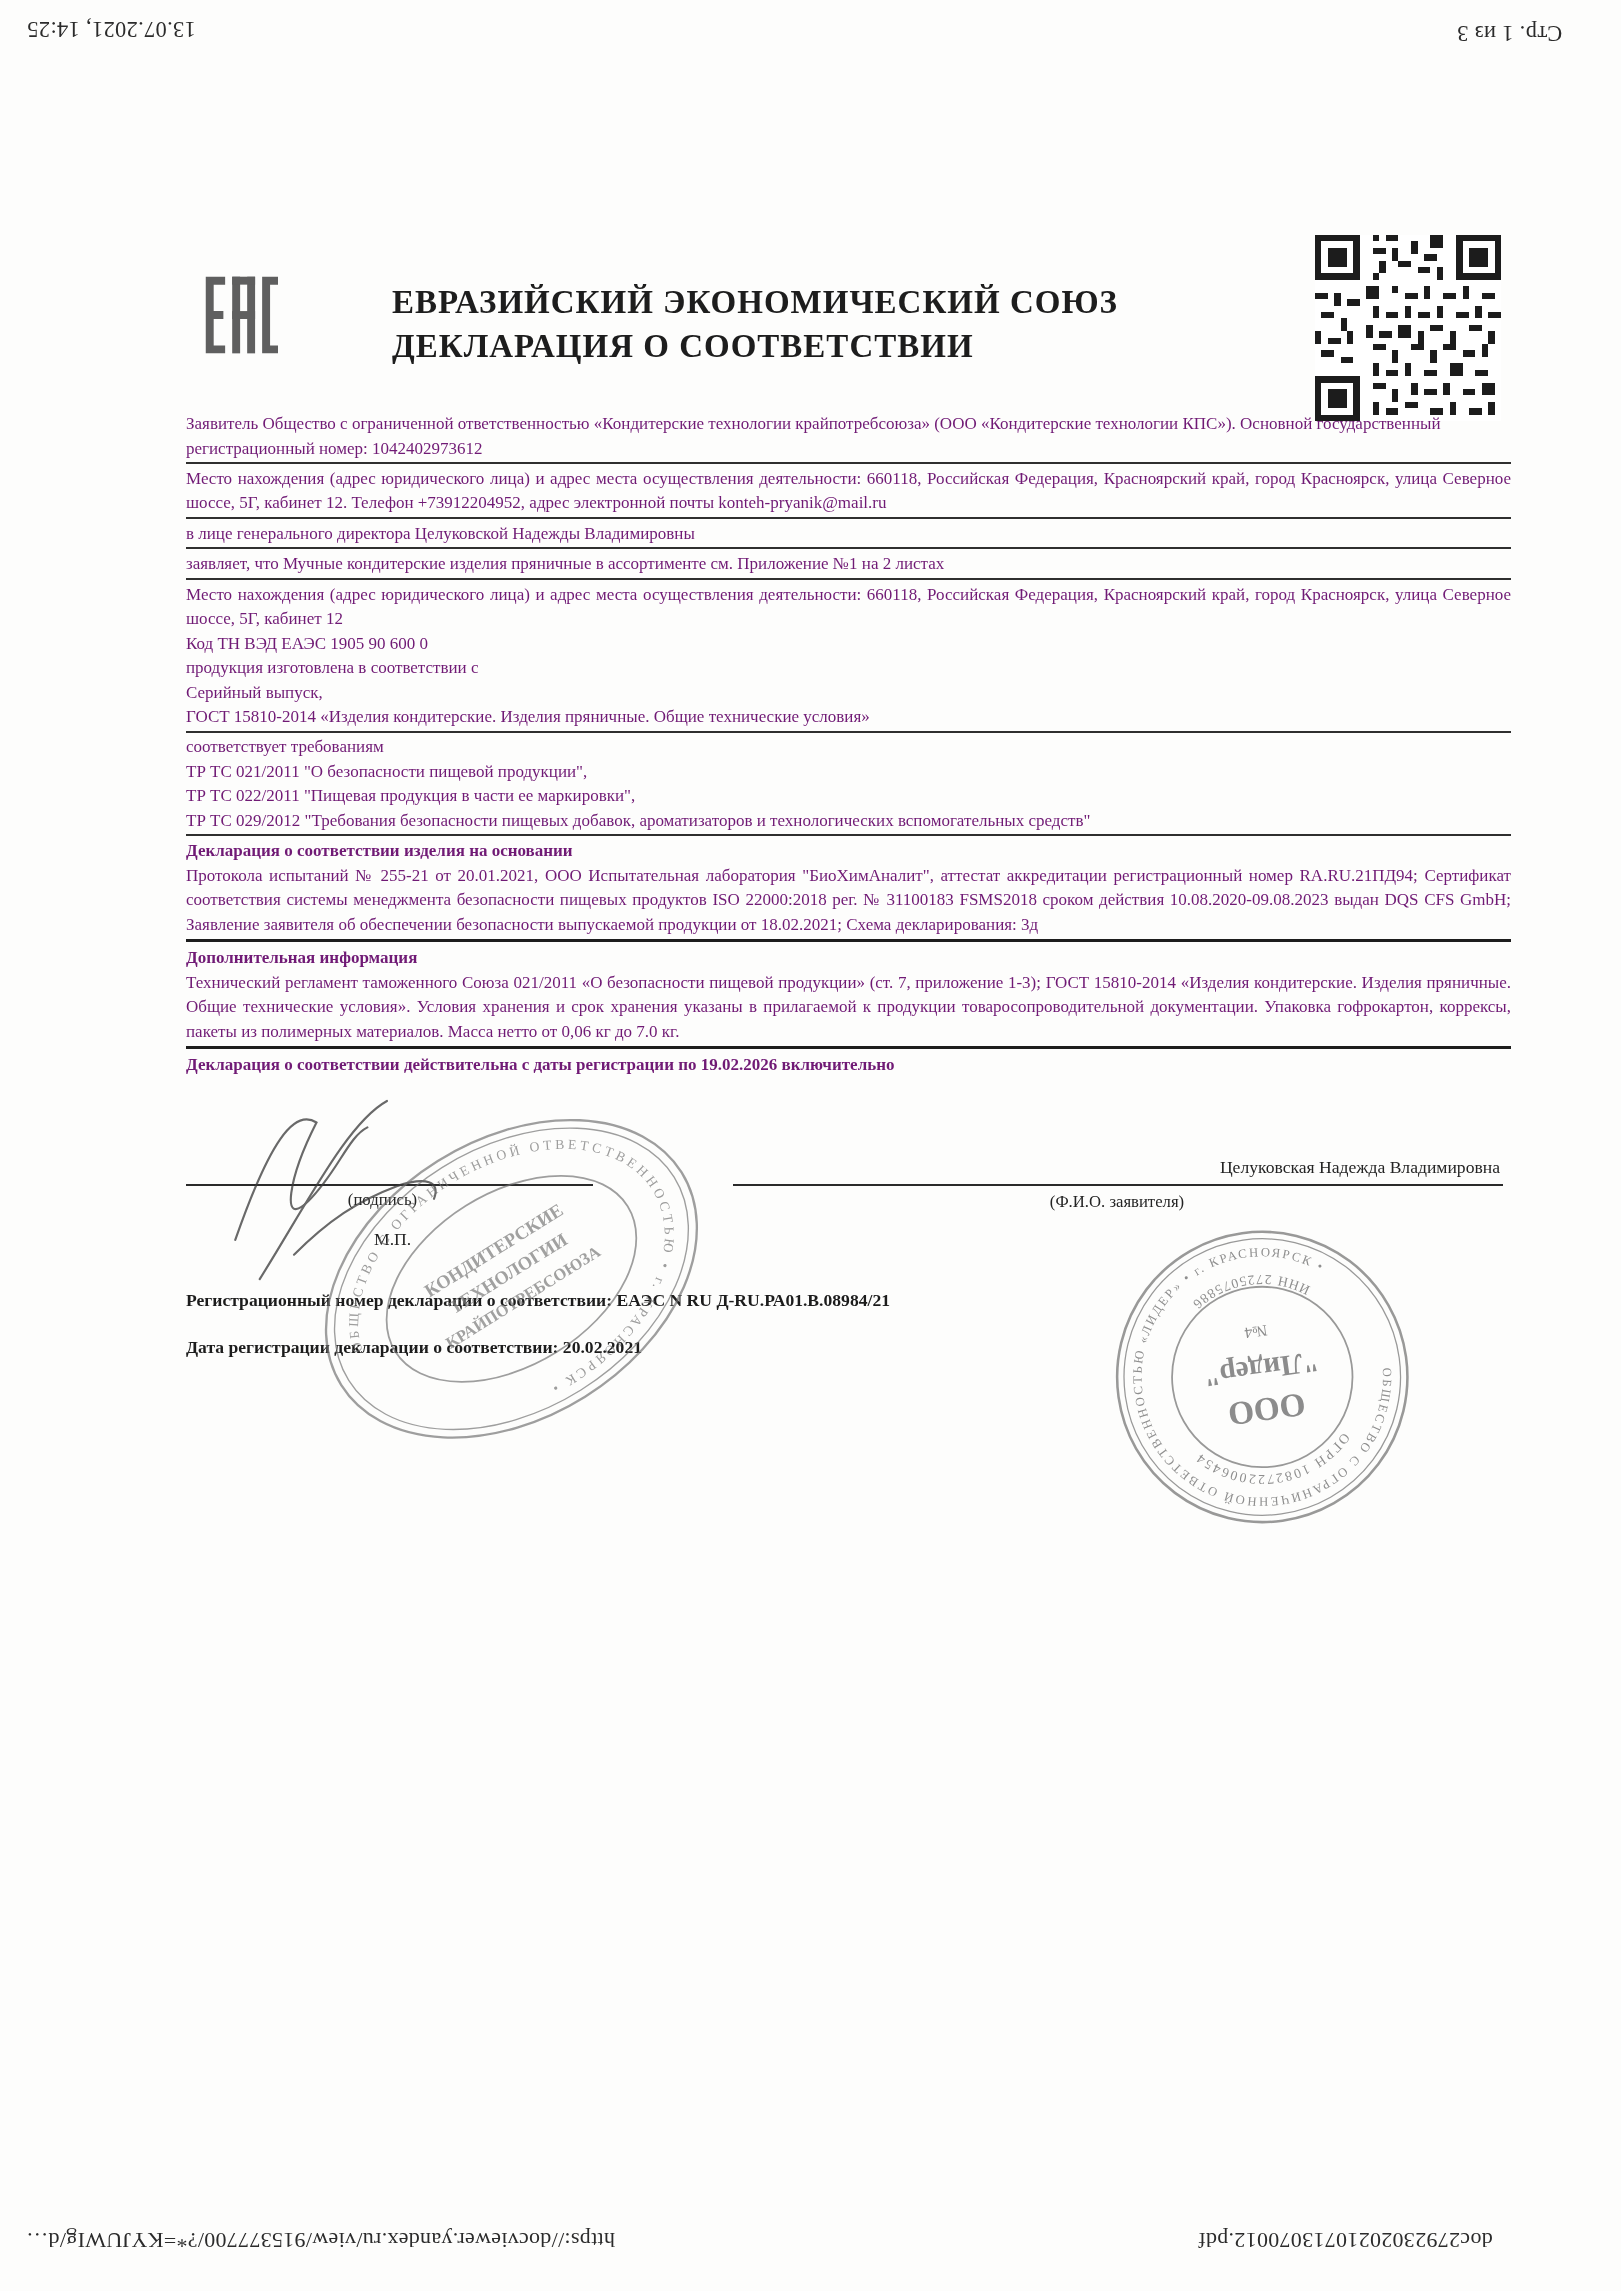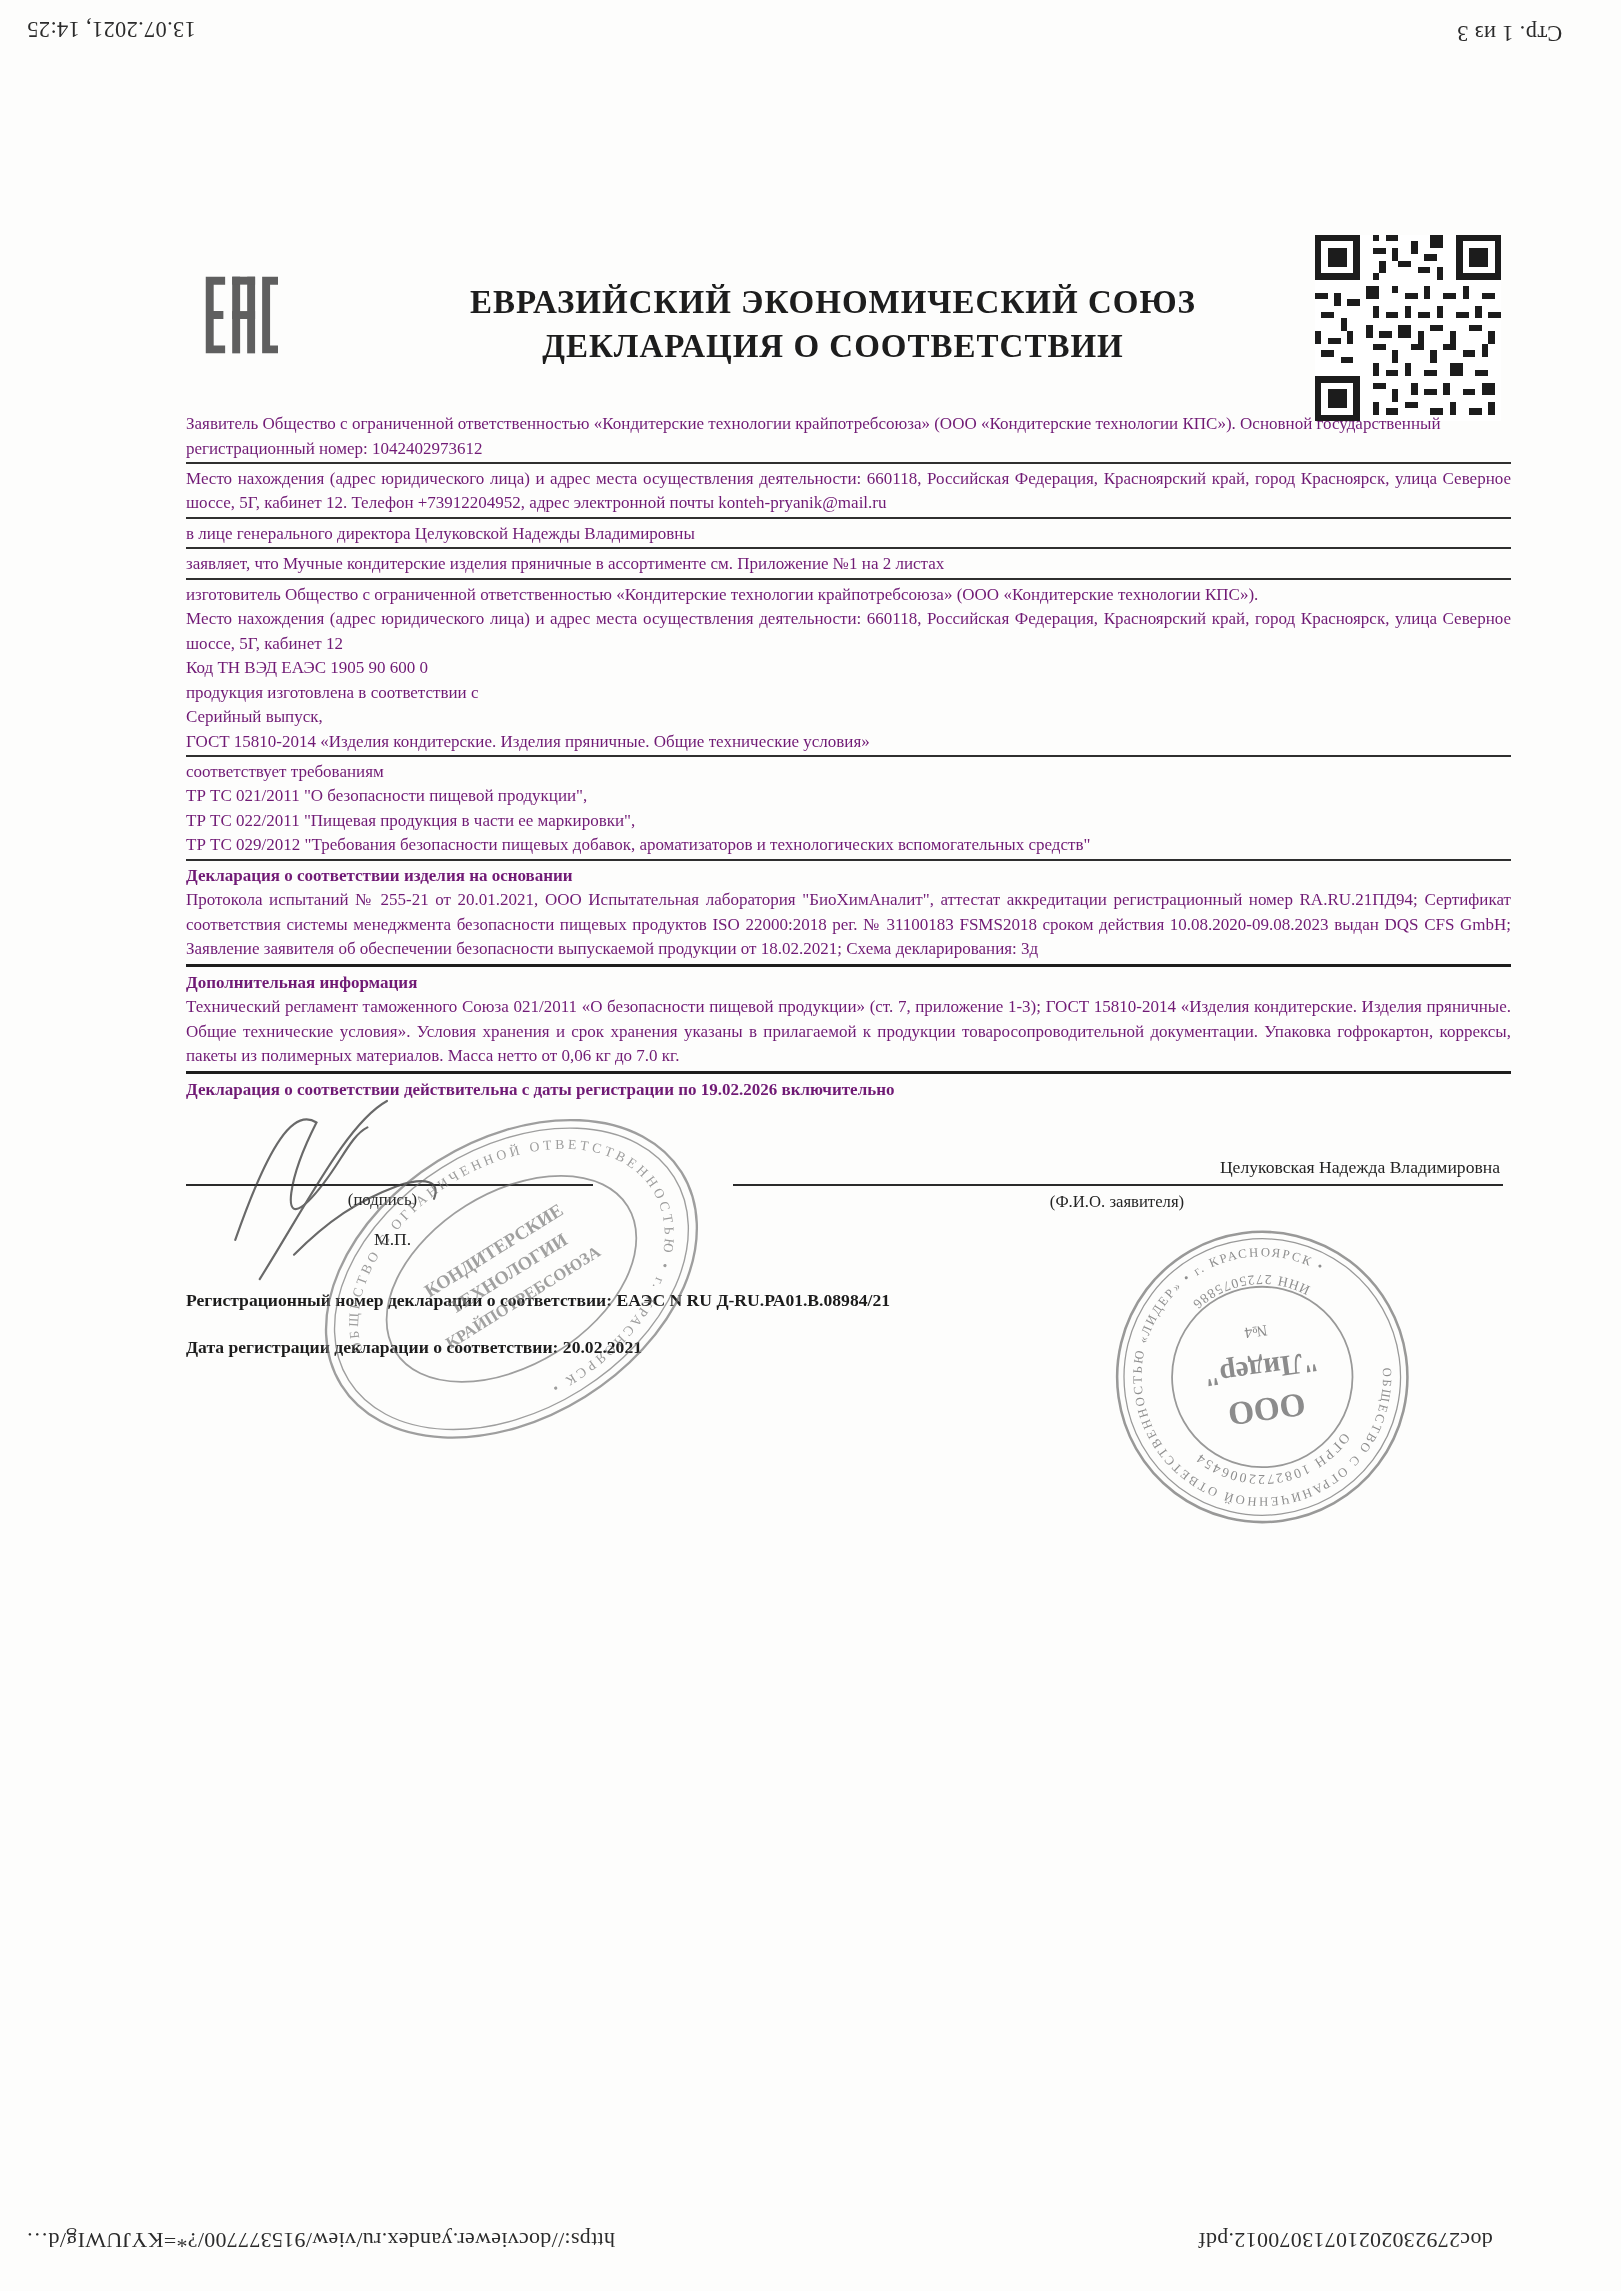--- a/index.html
+++ b/index.html
@@ -11,21 +11,21 @@
   
   .edge-text{ position:absolute; transform:rotate(180deg); white-space:nowrap;
     font-size:22.5px; color:#2b2b2b; letter-spacing:0.3px;}
   .edge-tl{left:27.4px; top:15.7px;}
   .edge-tr{left:1457px; top:19.6px;}
   .edge-bl{left:25.5px; top:2227px; font-size:22px;}
   .edge-br{left:1198px; top:2227px; font-size:22px;}
   
   .eac-logo{position:absolute; left:204px; top:272px;}
   .doc-title{
-    position:absolute; left:392px; top:280px; width:882px; text-align:center;
+    position:absolute; left:392px; top:280px; width:882px; text-align:left;
     font-weight:bold; font-size:33px; line-height:44px; letter-spacing:1px; color:#1d1d1d;
   }
   .qr{position:absolute; left:1315px; top:235px;}
   
   .body-block{
     position:absolute; left:186px; top:412px; width:1325px;
     font-size:17px; line-height:24.5px; color:#701a75;
   }
   .row{margin:0;}
   .row.just{text-align:justify;}
@@ -162,21 +162,20 @@
   <div class="body-block">
 
       <div class="row rule">Заявитель Общество с ограниченной ответственностью «Кондитерские технологии крайпотребсоюза» (ООО «Кондитерские технологии КПС»). Основной государственный регистрационный номер: 1042402973612</div>
 
       <div class="row just rule">Место нахождения (адрес юридического лица) и адрес места осуществления деятельности: 660118, Российская Федерация, Красноярский край, город Красноярск, улица Северное шоссе, 5Г, кабинет 12. Телефон +73912204952, адрес электронной почты konteh-pryanik@mail.ru</div>
 
       <div class="row rule">в лице генерального директора Целуковской Надежды Владимировны</div>
 
       <div class="row rule">заявляет, что Мучные кондитерские изделия пряничные в ассортименте см. Приложение №1 на 2 листах</div>
 
-      <div class="row just">изготовитель Общество с ограниченной ответственностью «Кондитерские технологии крайпотребсоюза» (ООО «Кондитерские технологии КПС»).</div>
 
       <div class="row just">Место нахождения (адрес юридического лица) и адрес места осуществления деятельности: 660118, Российская Федерация, Красноярский край, город Красноярск, улица Северное шоссе, 5Г, кабинет 12</div>
 
       <div class="row">Код ТН ВЭД ЕАЭС 1905 90 600 0</div>
 
       <div class="row">продукция изготовлена в соответствии с</div>
 
       <div class="row">Серийный выпуск,</div>
 
       <div class="row rule">ГОСТ 15810-2014 «Изделия кондитерские. Изделия пряничные. Общие технические условия»</div>

